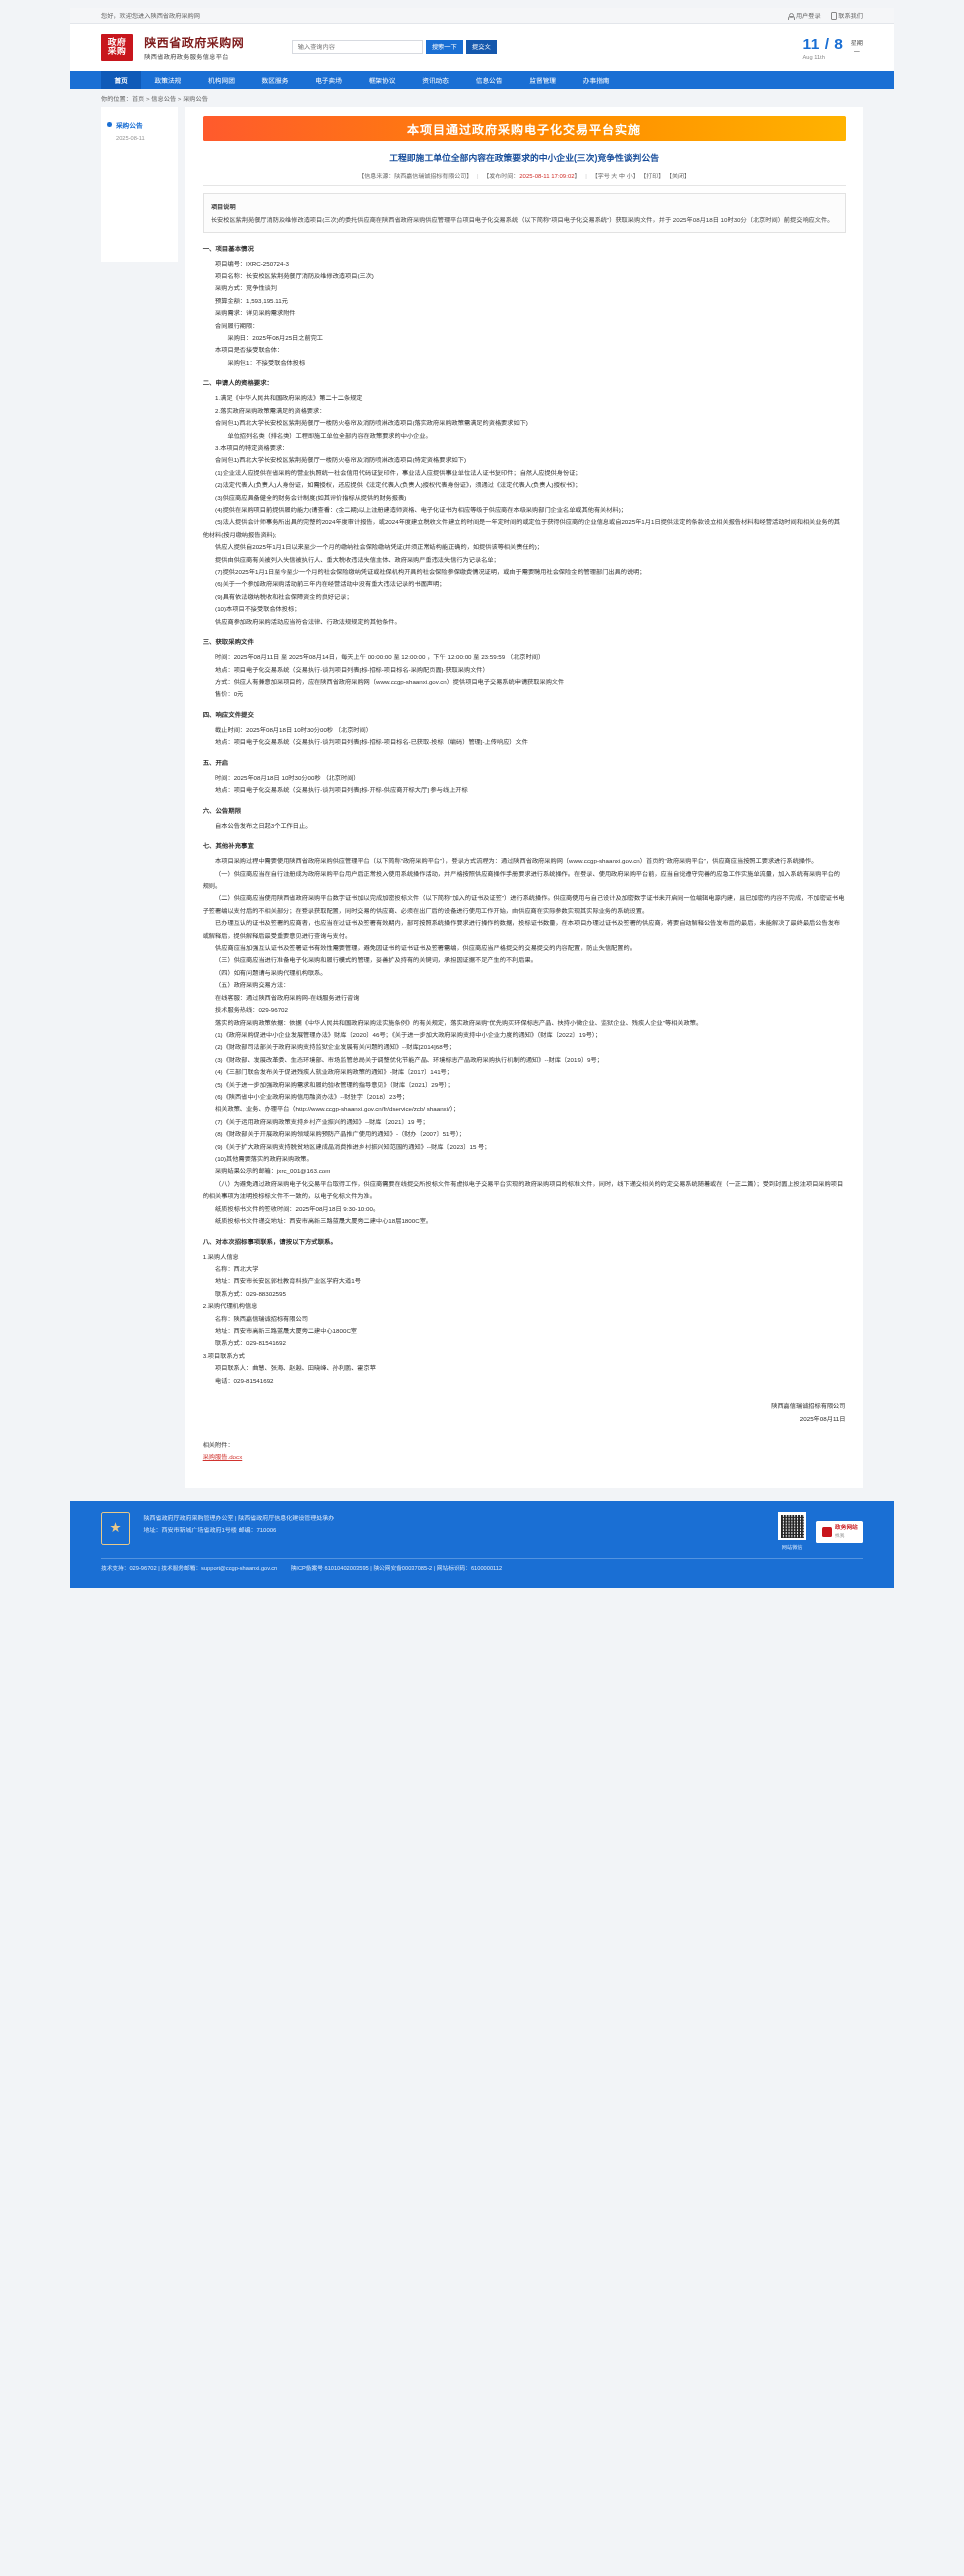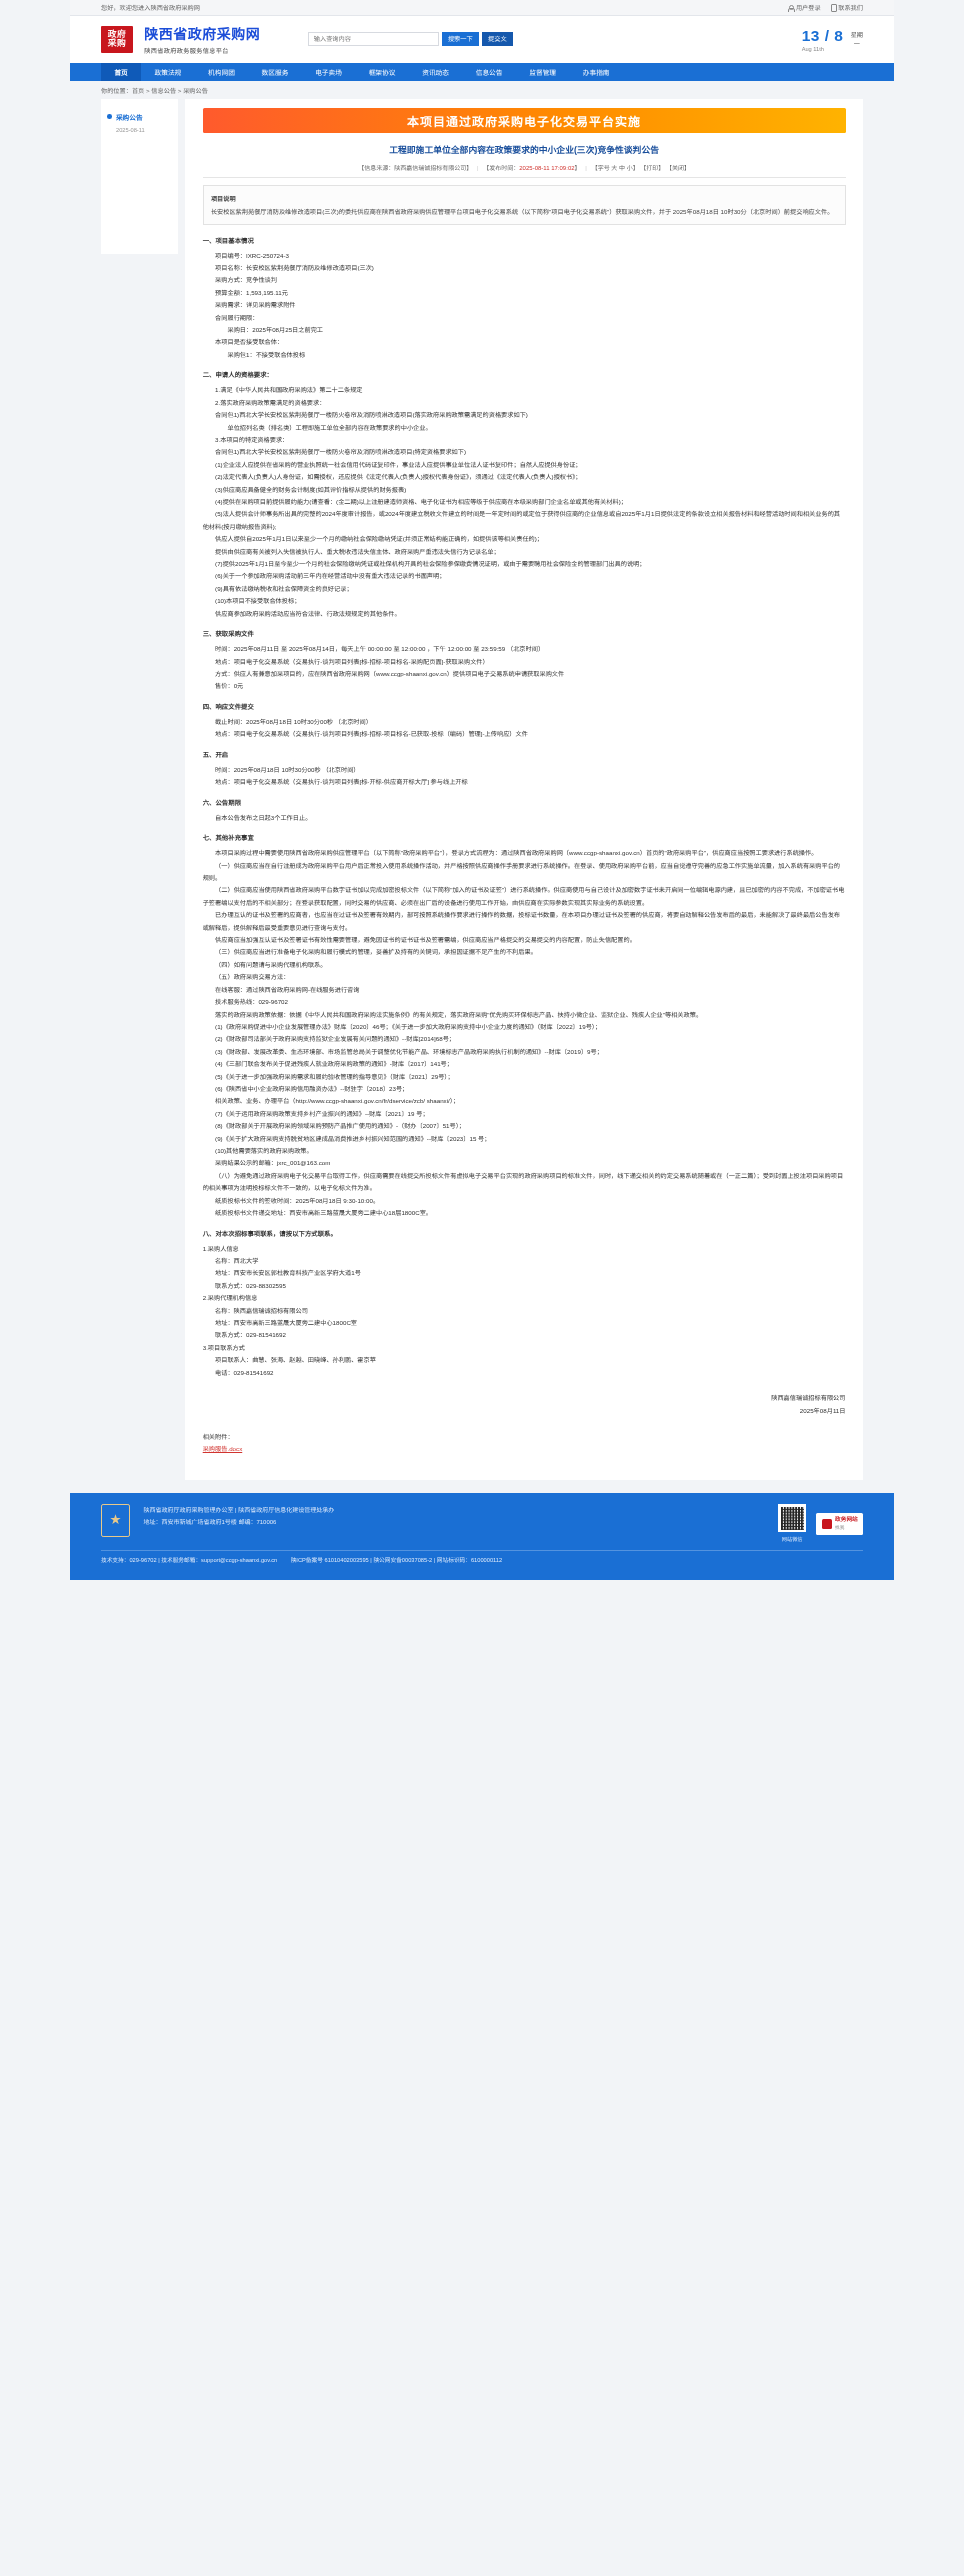--- a/index.html
+++ b/index.html
@@ -4,21 +4,21 @@
 <style>
   * { box-sizing: border-box; }
   html, body { margin:0; padding:0; }
   body {
     width:964px;
     background:#f2f4f7;
     font-family:"Liberation Sans","DejaVu Sans",sans-serif;
     color:#333;
     font-size:6.7px;
   }
-  .page { width:824px; margin:0 auto; background:#f2f4f7; }
+  .page { width:824px; margin:8px auto; background:#f2f4f7; }
 
   
   .topbar {
     height:15.5px; background:#f5f6f8; border-bottom:0.5px solid #e3e6eb;
     display:flex; align-items:center; justify-content:space-between;
     padding:0 31px; font-size:6.2px; color:#666;
   }
   .topbar .left span { margin-right:3.1px; }
   .topbar .right { display:flex; align-items:center; gap:9.3px; }
   .topbar .right .it { display:flex; align-items:center; gap:2.1px; }
@@ -31,21 +31,21 @@
   .header {
     background:#fff; height:47px; display:flex; align-items:center;
     padding:0 31px; gap:11.3px;
   }
   .logo-badge {
     width:32px; height:27px; background:#c8161d; color:#fff;
     display:flex; flex-direction:column; align-items:center; justify-content:center;
     font-size:8.8px; font-weight:bold; letter-spacing:0.5px; line-height:1.05;
     border-radius:1px;
   }
-  .logo-text .l1 { font-size:14px; font-weight:bold; color:#1d4ed8; letter-spacing:0.5px; }
+  .logo-text .l1 { font-size:12px; font-weight:bold; color:#7f1d1d; letter-spacing:0.5px; }
   .logo-text .l2 { font-size:6.2px; color:#444; margin-top:2.1px; letter-spacing:0.3px; }
   .search-wrap { display:flex; align-items:center; margin-left:36px; }
   .search-box {
     width:131px; height:14.4px; border:0.5px solid #d7dae0; background:#fff;
     font-size:6.2px; color:#9aa0a8; padding:0 5.2px; line-height:13.4px;
   }
   .btn-blue {
     height:14.4px; background:#1a6fd4; color:#fff; border:none; font-size:6.2px;
     padding:0 6.2px; margin-left:3.1px; cursor:pointer;
   }
@@ -172,21 +172,21 @@
       <div class="l1">陕西省政府采购网</div>
       <div class="l2">陕西省政府政务服务信息平台</div>
     </div>
     <div class="search-wrap">
       <input class="search-box" placeholder="输入查询内容" style="">
       <button class="btn-blue">搜索一下</button>
       <button class="btn-blue dark">提交文</button>
     </div>
     <div class="date-wrap">
       <div>
-        <div class="date-big">13 / 8</div>
+        <div class="date-big">11 / 8</div>
         <div class="date-small">Aug 11th</div>
       </div>
       <div class="date-week">
         <div>星期</div>
         <div>一</div>
       </div>
     </div>
   </div>
 
   <div class="nav">

